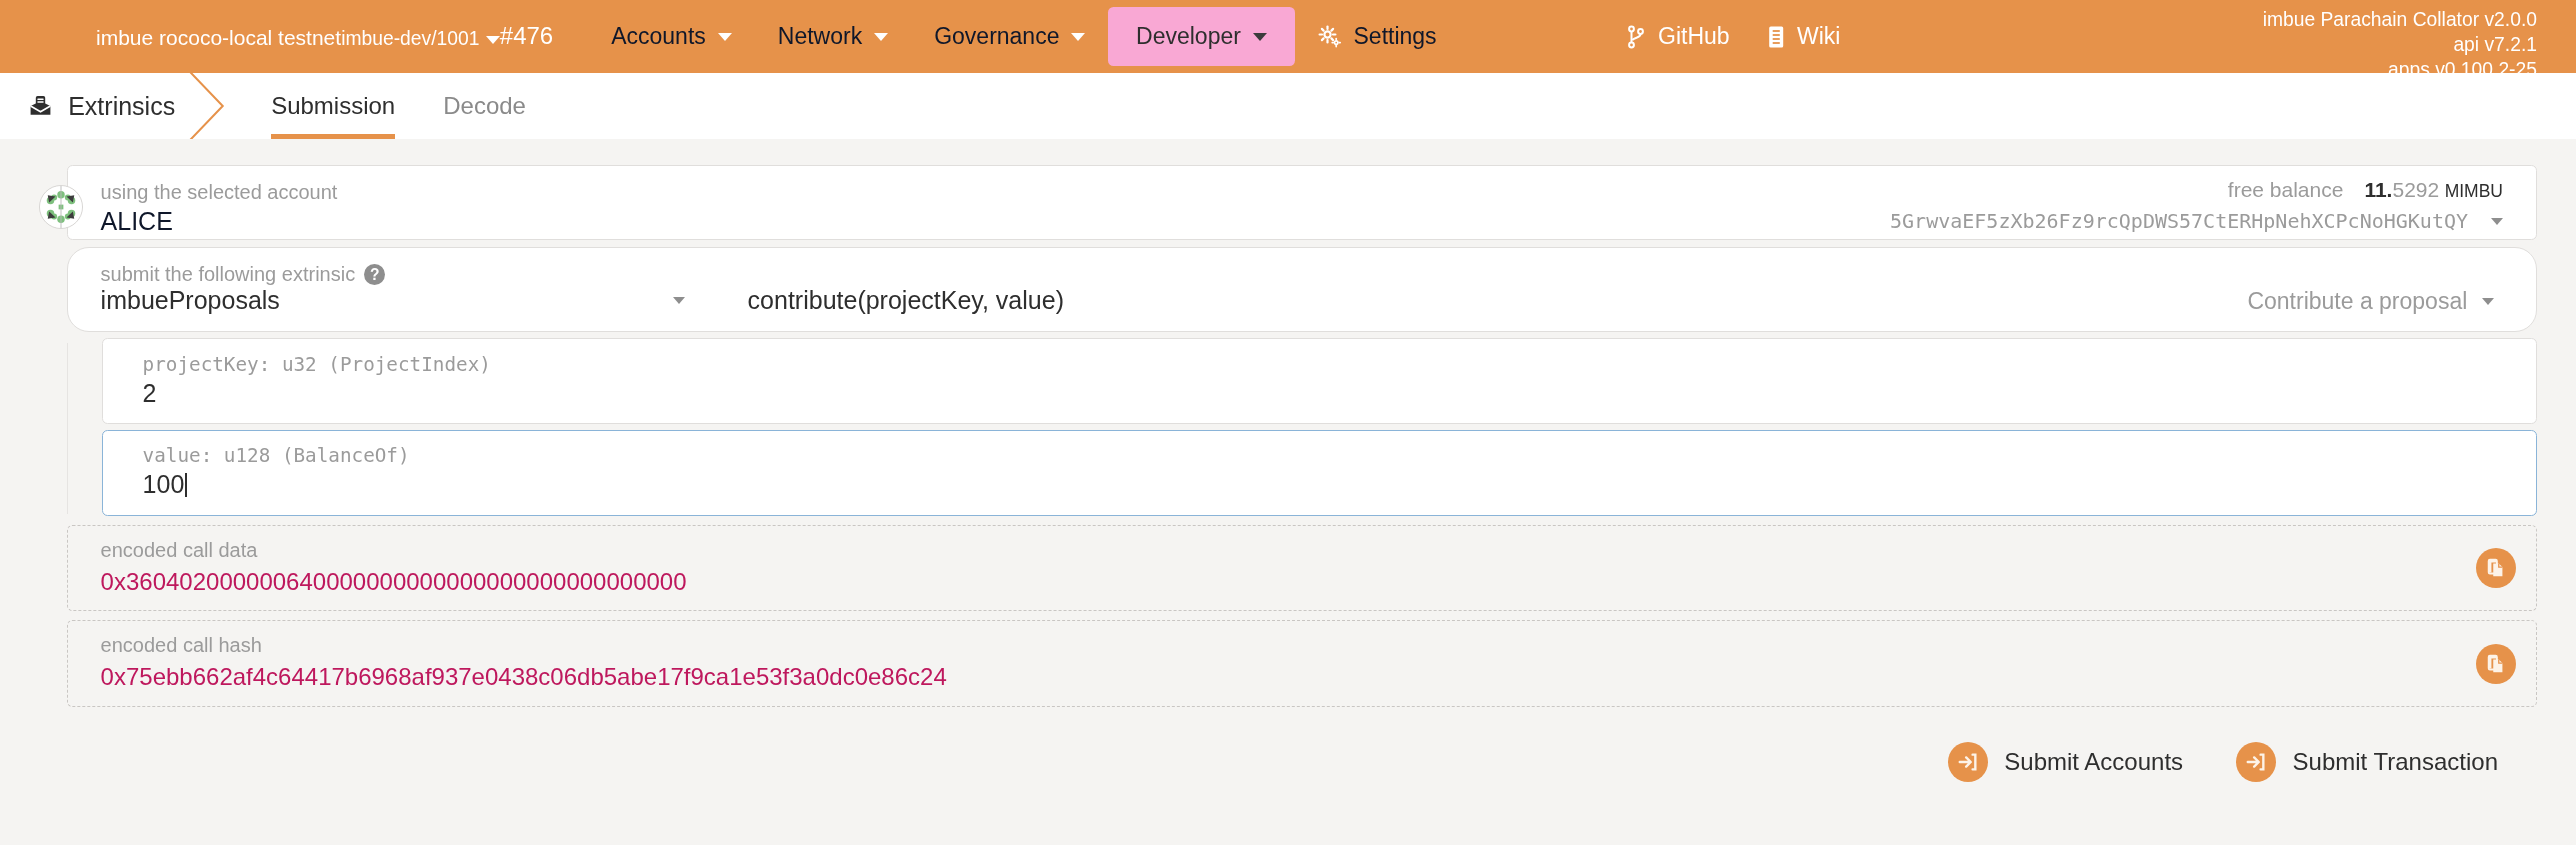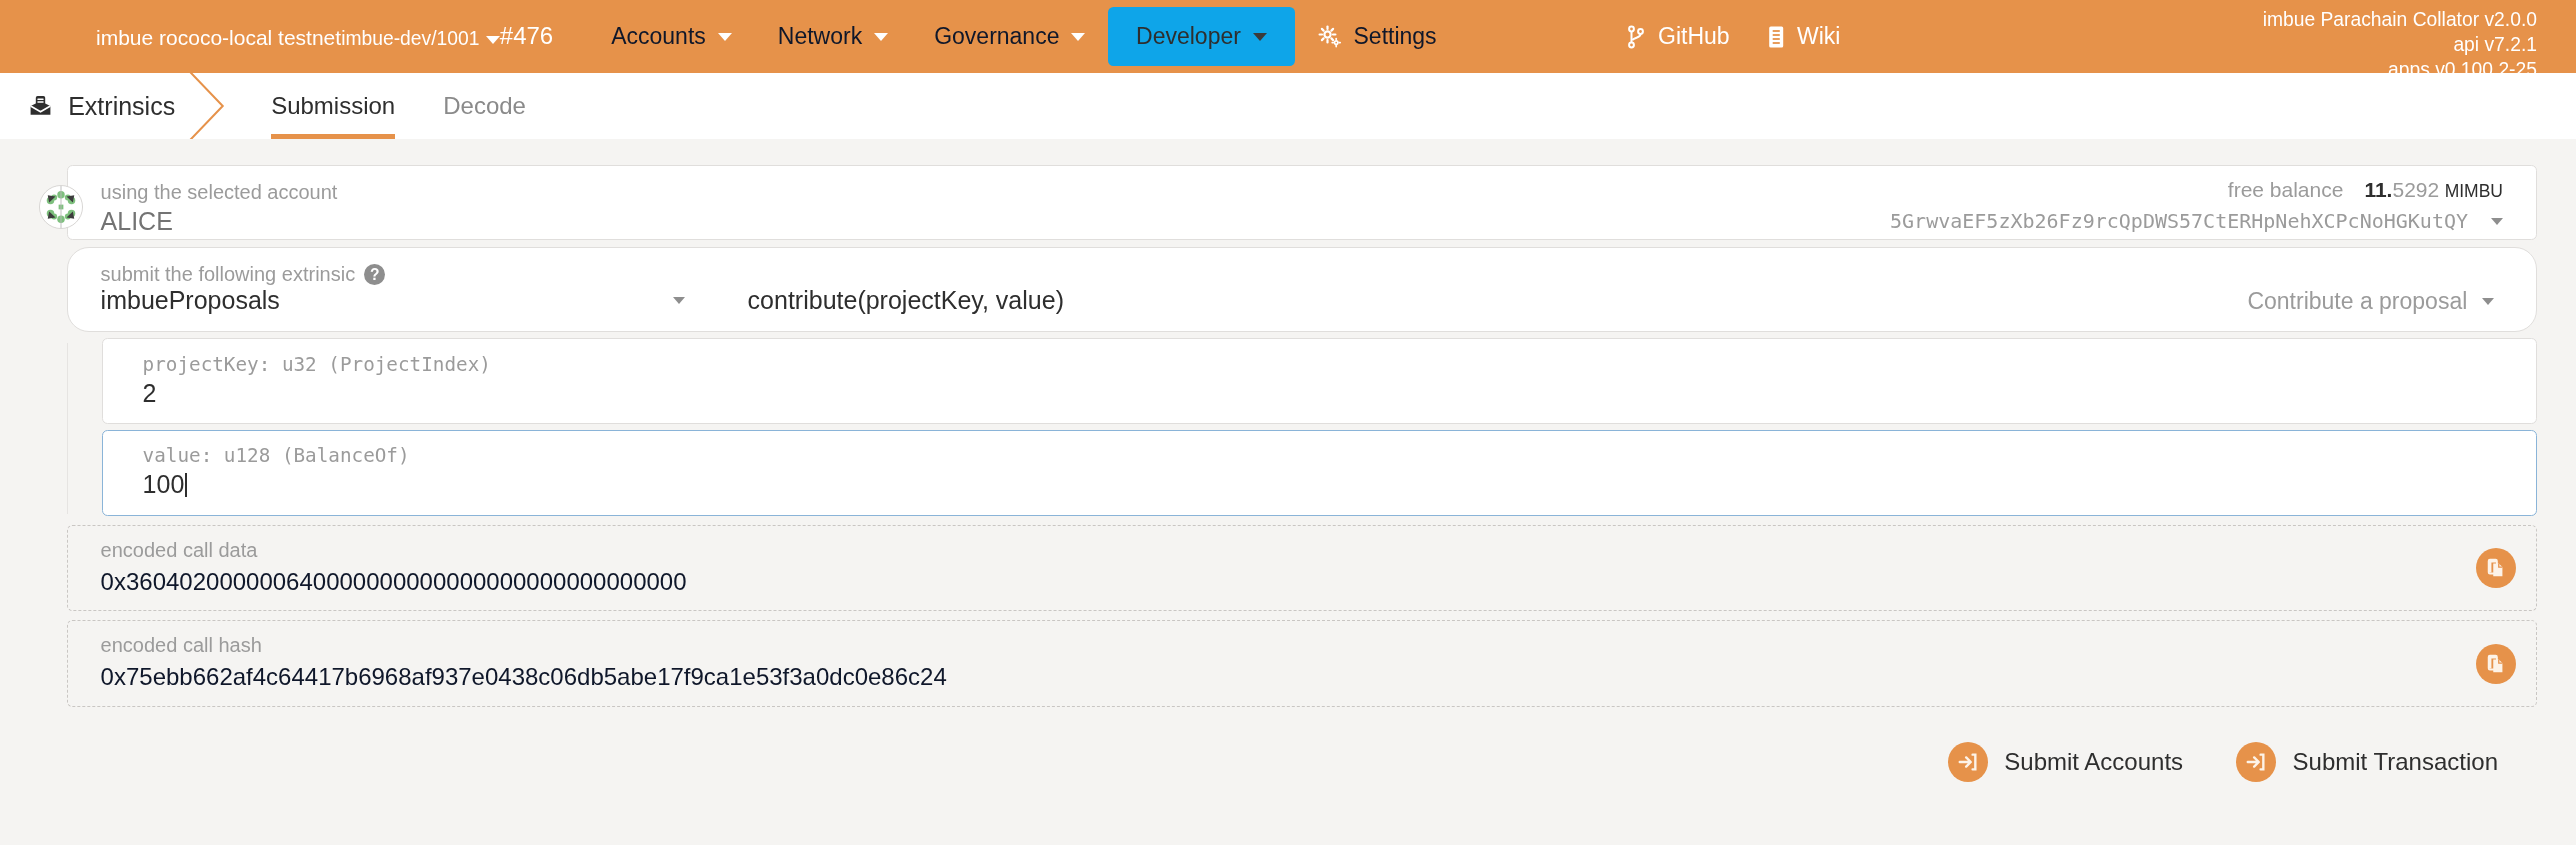--- a/index.html
+++ b/index.html
@@ -56,21 +56,21 @@
   .nav-item {
     display:flex; align-items:center; gap:12px;
     padding: 13px 23px;
     border-radius: 6.4px;
     font-size: 23px;
     color: #0f172a;
     cursor: pointer;
     white-space: nowrap;
   }
   .nav-item.active {
-    background: #0ea5e9;
+    background: #f9a8d4;
     color: #2e2e2e;
     padding: 15.6px 27.6px;
     border-radius: 5.5px;
   }
   .nav-right {
     position: absolute;
     left: 1626px;
     display: flex;
     align-items: center;
     gap: 37px;
@@ -136,21 +136,21 @@
   .card-label {
     font-size: 20px;
     color: #9b9b9b;
     padding: 14.7px 0 0 33px;
     display: flex;
     align-items: center;
     gap: 9.2px;
   }
   .card-value {
     font-size: 25px;
-    color: #737373;
+    color: #0f172a;
     padding: 3.7px 0 16.5px 33px;
   }
 
   
   .account-row { position: relative; margin-left: 27.6px; }
   .identicon {
     position: absolute;
     left: -27.6px;
     top: 20px;
     width: 44px; height: 44px;
@@ -259,21 +259,21 @@
     position: relative;
     background: transparent;
   }
   .dashed-label {
     font-size: 20px;
     color: #9b9b9b;
     padding: 13px 0 0 33px;
   }
   .dashed-value {
     font-size: 24px;
-    color: #0f172a;
+    color: #be185d;
     padding: 5.5px 0 14.7px 33px;
     word-break: break-all;
   }
   .copy-btn {
     position:absolute;
     right: 20px;
     top: 50%;
     transform: translateY(-50%);
     width: 40px; height: 40px;
     border-radius: 50%;

